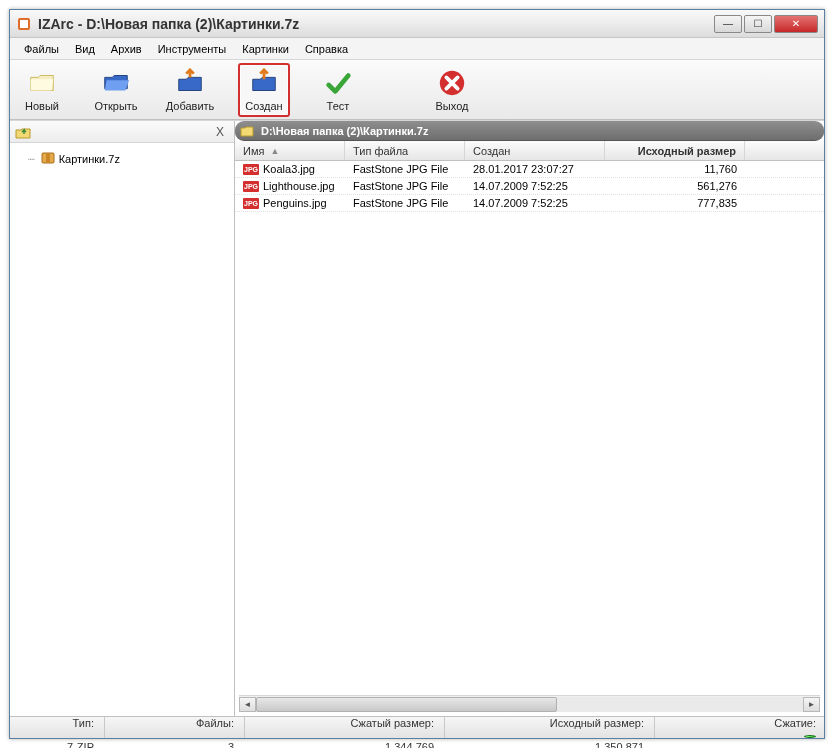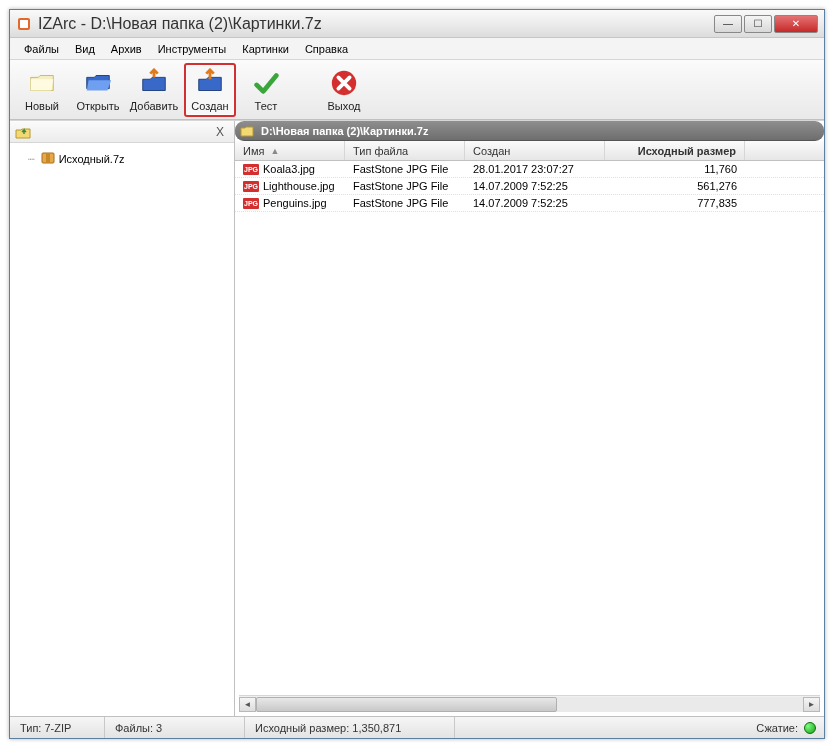--- a/index.html
+++ b/index.html
@@ -1,29 +1,29 @@
 <!DOCTYPE html>
 <html><head>
 <meta charset="utf-8">
 <style>
 * { margin: 0; padding: 0; box-sizing: border-box; font-family: Tahoma, sans-serif; font-size: 11px; }
 body { background: #fff; padding: 9px; }
 .window { width: 816px; height: 730px; background: #f0f0f0; border: 1px solid #5a7fa0; box-shadow: 0 0 4px rgba(0,0,0,0.3); display: flex; flex-direction: column; }
 
 .titlebar { height: 28px; background: linear-gradient(to bottom, #f9f9f9 0%, #ececec 50%, #dcdcdc 100%); display: flex; align-items: center; padding: 0 6px; border-bottom: 1px solid #c6c6c6; }
 .titlebar-icon { width: 16px; height: 16px; margin-right: 6px; }
-.titlebar-text { flex: 1; color: #333; font-size: 16px; }
+.titlebar-text { flex: 1; color: #333; font-size: 14px; font-weight: bold; }
 .title-btns { display: flex; gap: 2px; }
 .title-btn { width: 28px; height: 18px; border: 1px solid #888; border-radius: 2px; background: linear-gradient(to bottom,#f5f5f5,#d8d8d8); display: flex; align-items: center; justify-content: center; font-size: 10px; color: #333; }
 .title-btn.close { background: linear-gradient(to bottom,#e57373,#c62828); color: #fff; width: 44px; }
 
 .menubar { height: 22px; background: #f4f4f4; display: flex; align-items: center; padding: 0 6px; border-bottom: 1px solid #d6d6d6; }
 .menu-item { padding: 2px 8px; cursor: default; }
 
-.toolbar { height: 60px; background: linear-gradient(to bottom,#fbfbfb,#e9e9e9); display: flex; align-items: center; padding: 2px 6px; border-bottom: 1px solid #c0c0c0; gap: 4px; text-align: center; }
+.toolbar { height: 60px; background: linear-gradient(to bottom,#fbfbfb,#e9e9e9); display: flex; align-items: center; padding: 2px 6px; border-bottom: 1px solid #c0c0c0; gap: 22px; text-align: center; }
 .tool-btn { width: 52px; height: 54px; display: flex; flex-direction: column; align-items: center; justify-content: center; gap: 2px; border-radius: 3px; cursor: default; }
 .tool-btn.highlight { border: 2px solid #d23030; box-shadow: inset 0 0 0 1px rgba(255,255,255,0.6); background: #f7f7f7; }
 .tool-icon { width: 30px; height: 30px; display: flex; align-items: center; justify-content: center; }
 .tool-label { font-size: 11px; color: #222; }
 
 .content { flex: 1; display: flex; background: #fff; border-top: 1px solid #d6d6d6; min-height: 0; }
 
 .tree-panel { width: 225px; display: flex; flex-direction: column; border-right: 1px solid #c0c0c0; background: #fff; }
 .tree-header { height: 22px; background: linear-gradient(to bottom,#fbfbfb,#ececec); display: flex; align-items: center; padding: 0 4px; border-bottom: 1px solid #d6d6d6; }
 .tree-header .up-icon { width: 18px; height: 16px; }
@@ -52,21 +52,21 @@
 .row .cell.date { width: 140px; }
 .row .cell.size { width: 140px; text-align: right; }
 .jpg-badge { width: 16px; height: 11px; background: #d32f2f; color: #fff; font-size: 7px; font-weight: bold; display: inline-flex; align-items: center; justify-content: center; border-radius: 1px; }
 
 .hscroll { height: 17px; background: #f0f0f0; border-top: 1px solid #d6d6d6; display: flex; align-items: center; margin: 0 4px 4px; }
 .hscroll-btn { width: 17px; height: 15px; background: linear-gradient(to bottom,#f5f5f5,#ddd); border: 1px solid #b8b8b8; display: flex; align-items: center; justify-content: center; font-size: 8px; color: #555; }
 .hscroll-track { flex: 1; height: 15px; background: #eaeaea; position: relative; }
 .hscroll-thumb { position: absolute; left: 0; top: 0; height: 100%; width: 55%; background: linear-gradient(to bottom,#e8e8e8,#c8c8c8); border: 1px solid #b0b0b0; border-radius: 2px; }
 
 .statusbar { height: 22px; background: linear-gradient(to bottom,#f6f6f6,#e3e3e3); border-top: 1px solid #c0c0c0; display: flex; align-items: center; }
-.status-cell { border-right: 1px solid #c8c8c8; padding: 0 10px; height: 100%; display: flex; align-items: center; color: #333; }
+.status-cell { border-right: 1px solid #c8c8c8; padding: 0 10px; height: 100%; display: flex; align-items: flex-end; color: #333; flex-direction: column; }
 .status-cell.sc1 { width: 95px; }
 .status-cell.sc2 { width: 140px; }
 .status-cell.sc3 { width: 200px; }
 .status-cell.sc4 { width: 210px; }
 .status-cell.sc5 { flex: 1; justify-content: flex-end; gap: 6px; border-right: none; padding-right: 8px; }
 .green-dot { width: 12px; height: 12px; border-radius: 50%; background: radial-gradient(circle at 30% 30%, #7cff7c, #1a9e1a); border: 1px solid #0e6e0e; }
 </style>
 </head>
 <body>
 
@@ -165,21 +165,21 @@
       </div>
       <div class="tree-body">
         <div class="tree-item">
           <span class="tree-dots">┈</span>
           <span>
             <svg width="14" height="14" viewBox="0 0 14 14">
                 <rect x="1" y="2" width="12" height="10" rx="1" fill="#e6a94a" stroke="#a66f1e"></rect>
                 <rect x="5" y="2" width="4" height="10" fill="#c98828"></rect>
               </svg>
           </span>
-          <span>Исходный.7z</span>
+          <span>Картинки.7z</span>
         </div>
       </div>
     </div>
 
     <div class="main-panel">
       <div class="path-bar">
         <span class="folder-icon">
           <svg viewBox="0 0 16 16">
               <path d="M2 5 L6 5 L7 4 L14 4 L14 13 L2 13 Z" fill="#f3d973" stroke="#b89a2e"></path>
             </svg>
@@ -239,20 +239,24 @@
 
   <div class="statusbar">
     <div class="status-cell sc1">
       <span>Тип:</span>&nbsp;
       <span>7-ZIP</span>
     </div>
     <div class="status-cell sc2">
       <span>Файлы:</span>&nbsp;
       <span>3</span>
     </div>
+    <div class="status-cell sc3">
+      <span>Сжатый размер:</span>&nbsp;
+      <span>1,344,769</span>
+    </div>
     <div class="status-cell sc4">
       <span>Исходный размер:</span>&nbsp;
       <span>1,350,871</span>
     </div>
     <div class="status-cell sc5">
       <span>Сжатие:</span>
       <span class="green-dot"></span>
     </div>
   </div>
 </div>

